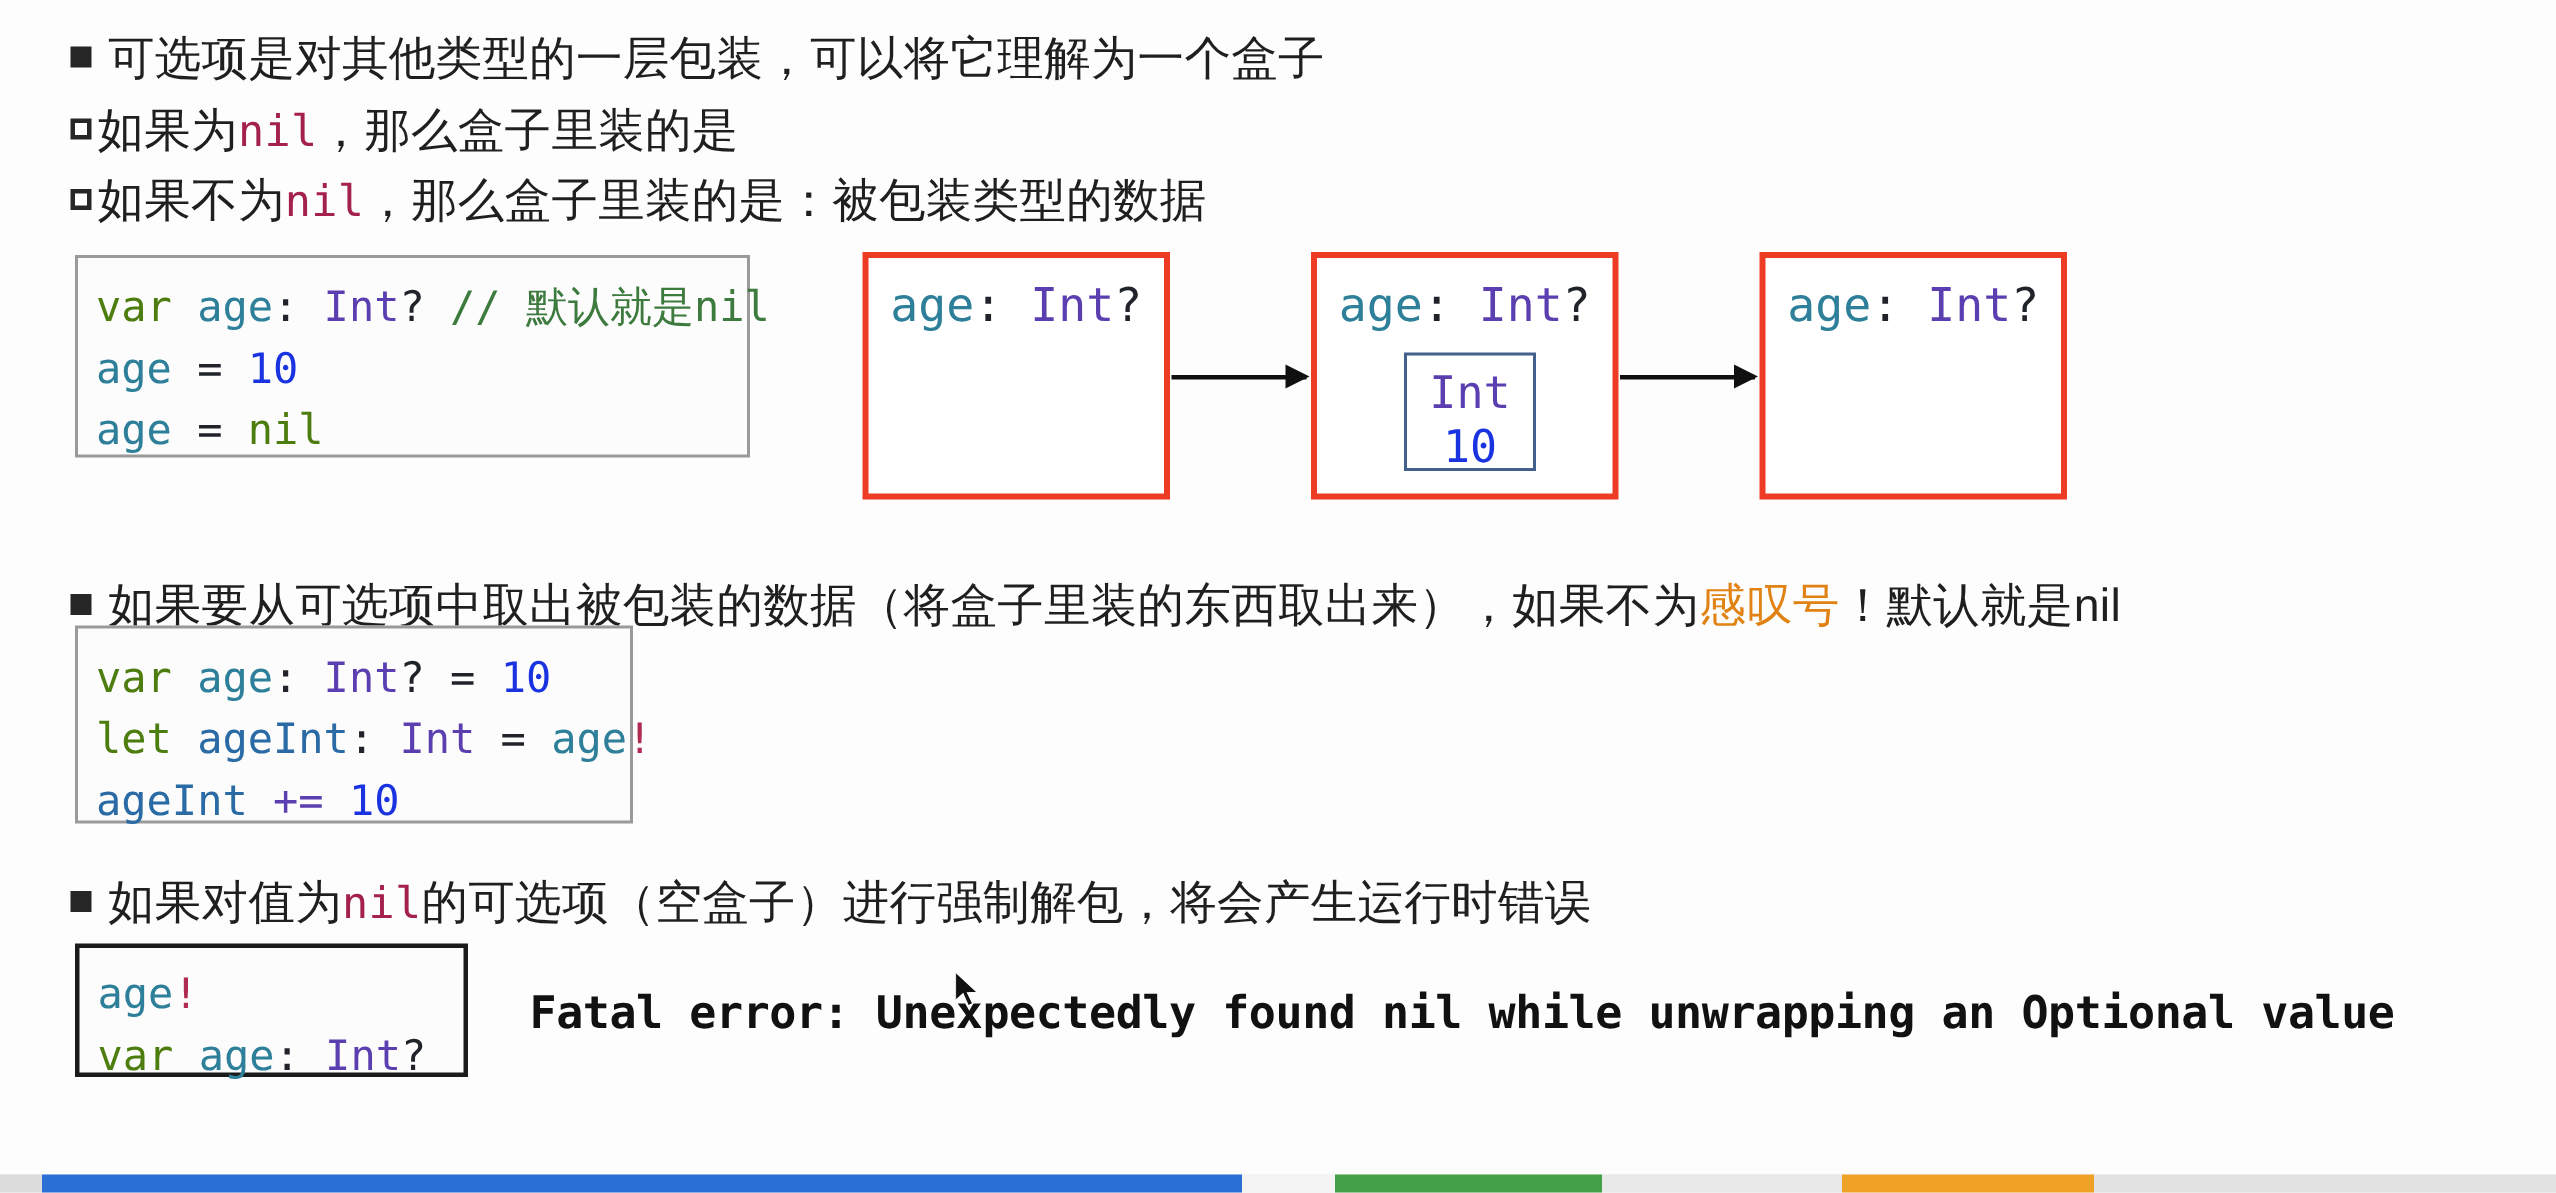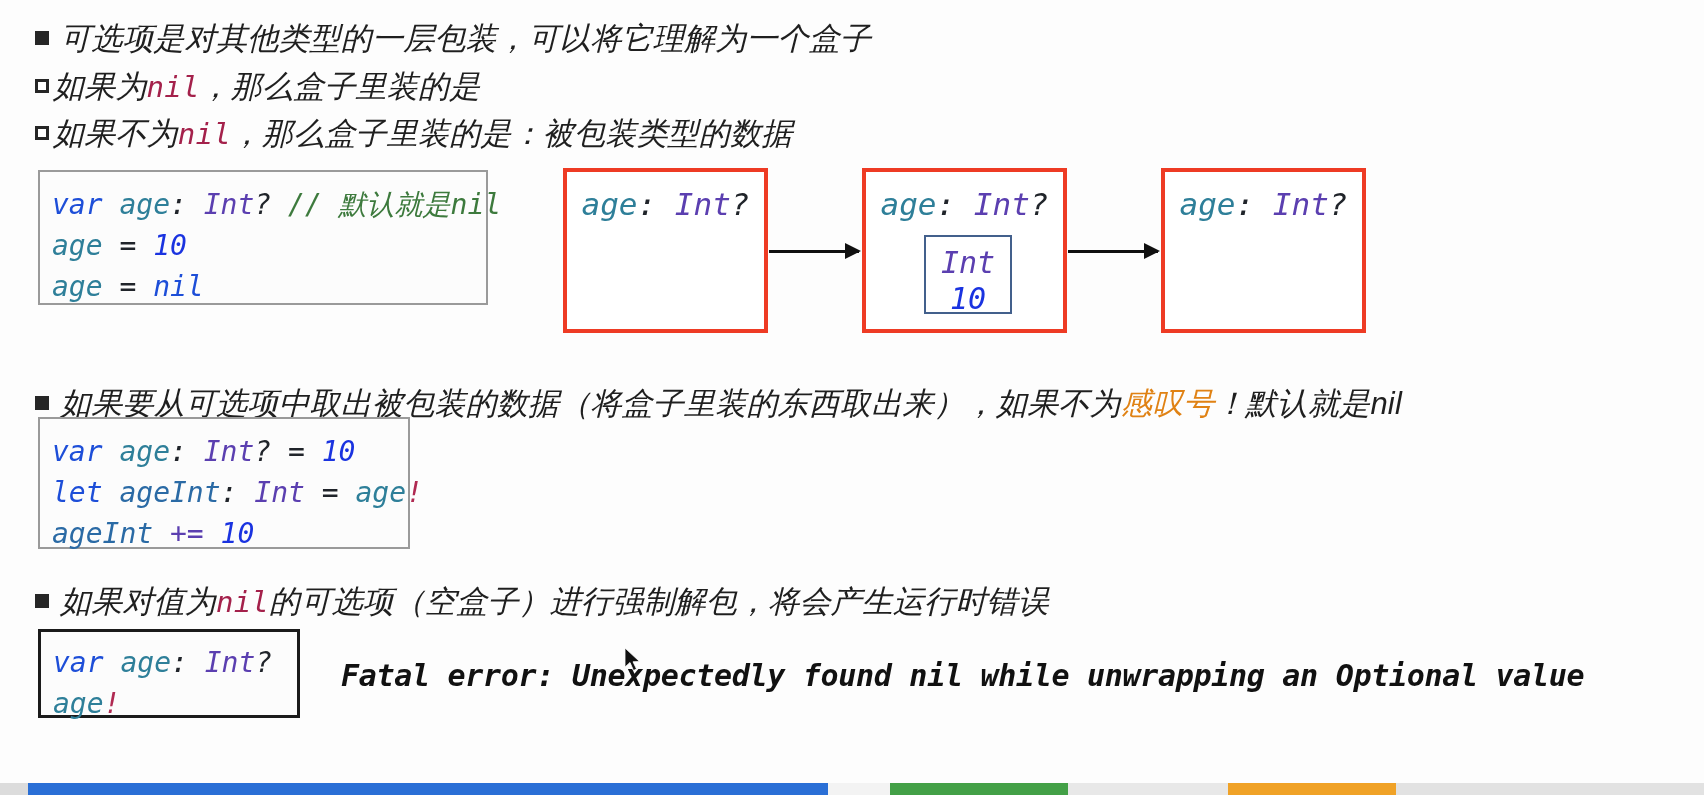--- a/index.html
+++ b/index.html
@@ -12,26 +12,25 @@
     height: 795px;
     position: relative;
     overflow: hidden;
     font-family: "Liberation Sans", "DejaVu Sans", sans-serif;
     background: #fdfdfd;
   }
 
   
   #slide {
     position: absolute;
-    left: 0; top: 0;
+    left: 12px; top: 0;
     width: 1592px;
     height: 783px;
     background: #fdfdfd;
     overflow: hidden;
-    font-style: italic;
   }
 
   
   .bullet {
     position: absolute;
     display: flex;
     align-items: baseline;
     white-space: nowrap;
     color: #1f1f1f;
     font-size: 31px;
@@ -73,21 +72,21 @@
     box-sizing: border-box;
     font-family: "DejaVu Sans Mono", "Liberation Mono", monospace;
     font-size: 28px;
     line-height: 41px;
     white-space: pre;
     color: #30343a;
   }
   .codebox.light { border: 2px solid #9a9a9a; }
   .codebox.dark  { border: 3px solid #1b1b1b; }
 
-  .c-kw   { color: #1d4ed8; }           
+  .c-kw   { color: #4d7c0f; }           
   .c-var  { color: #2e7f99; }           
   .c-var2 { color: #2a6aa5; }           
   .c-type { color: #5b3fb0; }           
   .c-num  { color: #1a33e0; }           
   .c-cmt  { color: #3d7a3d; margin-top: 12px; }           
   .c-op   { color: #20242a; }           
   .c-bang { color: #b02a52; }
 
   
   .dbox {
@@ -215,21 +214,21 @@
 
   <div class="codebox light" id="code-2" style="left:38px; top:417px; width:372px; height:132px; padding:12px 0 0 12px;"><div><span class="c-kw">var</span><span class="c-op"> </span><span class="c-var">age</span><span class="c-op">: </span><span class="c-type">Int</span><span class="c-op">? = </span><span class="c-num">10</span></div><div><span class="c-kw">let</span><span class="c-op"> </span><span class="c-var2">ageInt</span><span class="c-op">: </span><span class="c-type">Int</span><span class="c-op"> = </span><span class="c-var">age</span><span class="c-bang">!</span></div><div><span class="c-var2">ageInt</span><span class="c-op"> </span><span class="c-type">+=</span><span class="c-op"> </span><span class="c-num">10</span></div></div>
 
   <div class="bullet" style="left:35px; top:581px;">
     <span class="mark sq-filled"></span>
     <span>如果对值为</span>
       <span class="kw-nil">nil</span>
       <span>的可选项（空盒子）进行强制解包，将会产生运行时错误</span>
   </div>
 
-  <div class="codebox dark" id="code-3" style="left:38px; top:629px; width:262px; height:89px; padding:10px 0 0 12px;"><div><span class="c-kw">var</span><span class="c-op"> </span><span class="c-var">age</span><span class="c-op">: </span><span class="c-type">Int</span><span class="c-op">?</span></div><div><span class="c-var">age</span><span class="c-bang">!</span></div></div>
+  <div class="codebox dark" id="code-3" style="left:38px; top:629px; width:262px; height:89px; padding:10px 0 0 12px;"><div><span class="c-var">age</span><span class="c-bang">!</span></div><div><span class="c-kw">var</span><span class="c-op"> </span><span class="c-var">age</span><span class="c-op">: </span><span class="c-type">Int</span><span class="c-op">?</span></div></div>
 
   <div class="errtext" style="left:341px; top:658px;">Fatal error: Unexpectedly found nil while unwrapping an Optional value</div>
 
   <svg class="cursor" style="left:625px; top:648px;" viewBox="0 0 18 26">
     <polygon points="0,0 0,19 5,14.5 8.5,22.5 11.5,21 8,13.8 14.5,13.5" fill="#111" stroke="#fff" stroke-width="0.8"></polygon>
   </svg>
 
 </div>
 
 <div id="taskbar">

